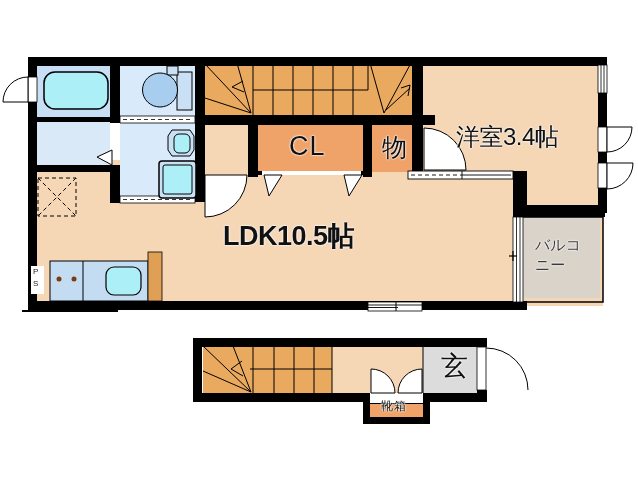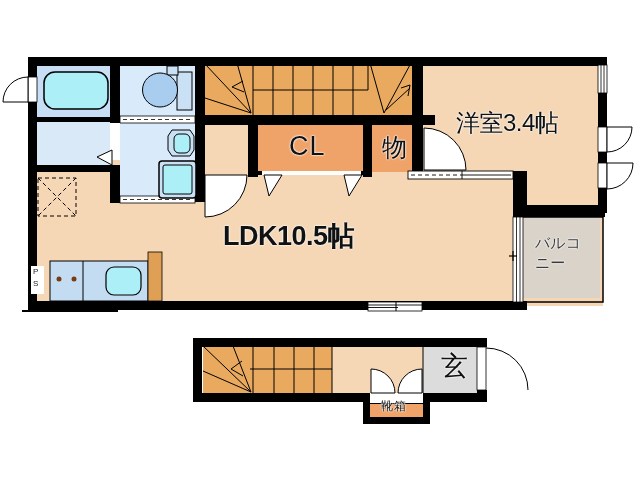--- a/index.html
+++ b/index.html
@@ -2,24 +2,24 @@
 <html><head>
 <meta charset="utf-8">
 <style>
   html,body{margin:0;padding:0;background:#fff;}
   #stage{position:relative;width:638px;height:480px;background:#ffffff;overflow:hidden;
          font-family:"Liberation Sans","DejaVu Sans",sans-serif;}
   #plan-svg{position:absolute;left:0;top:0;}
   .lbl{position:absolute;color:#111;white-space:pre-line;
        text-shadow:0 0 2px #fff,0 0 2px #fff,0 0 1px #fff;line-height:1.2;}
   .lbl-ldk{left:223px;top:220px;font-size:27px;letter-spacing:-0.5px;font-weight:bold;}
-  .lbl-western{left:456px;top:109px;font-size:24px;letter-spacing:-0.5px;}
+  .lbl-western{left:456px;top:123px;font-size:24px;letter-spacing:-0.5px;}
   .lbl-cl{left:289px;top:130px;font-size:27px;letter-spacing:1px;}
   .lbl-storage{left:382px;top:132px;font-size:25px;}
-  .lbl-balcony{left:535px;top:235px;font-size:15px;color:#3a3a3a;line-height:1.35;font-family:Liberation Mono, monospace;}
+  .lbl-balcony{left:535px;top:235px;font-size:15px;color:#3a3a3a;line-height:1.35;}
   .lbl-entrance{left:441px;top:350px;font-size:27px;}
   .lbl-shoebox{left:381px;top:399px;font-size:12px;letter-spacing:1px;}
   .lbl-ps{left:33px;top:266px;font-size:8px;line-height:1.45;color:#222;}
 </style>
 </head>
 <body>
 
 <div id="stage">
 
 <svg id="plan-svg" width="638" height="480" viewBox="0 0 638 480">

